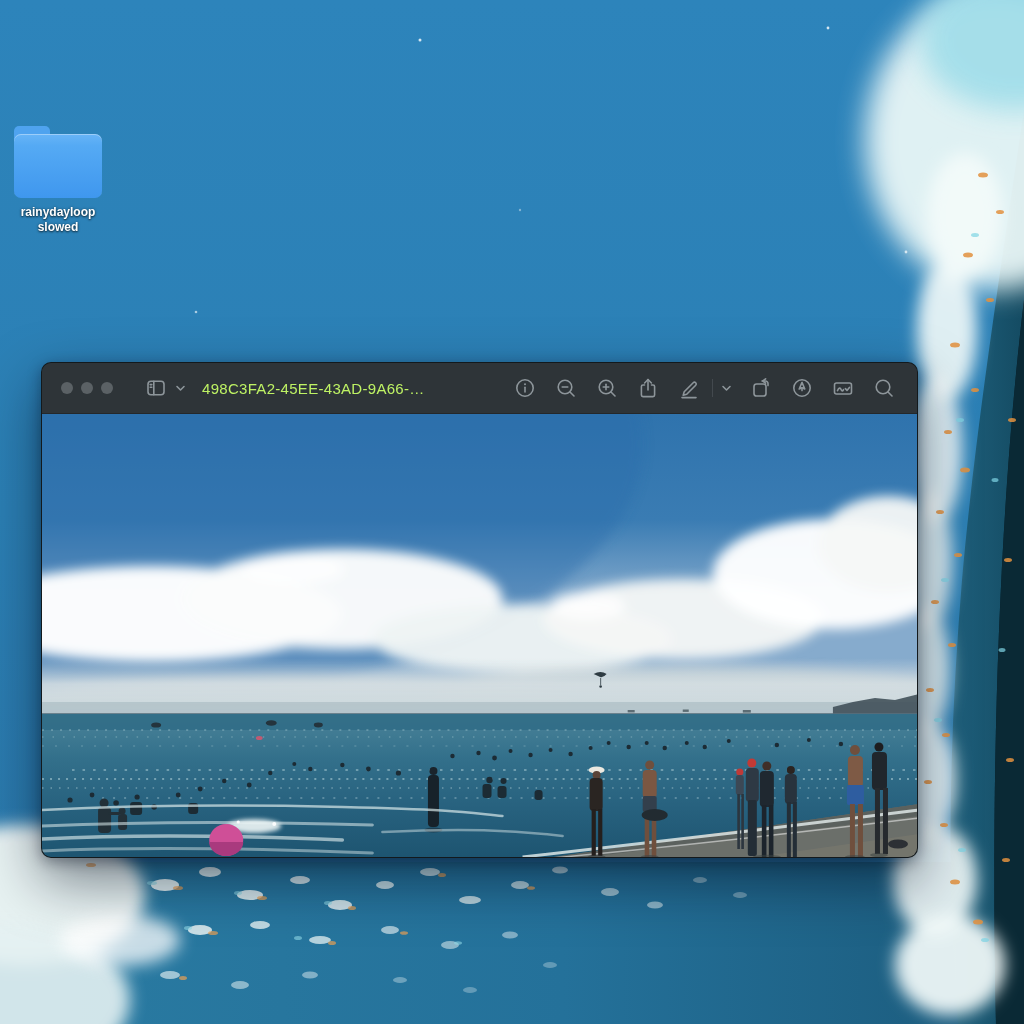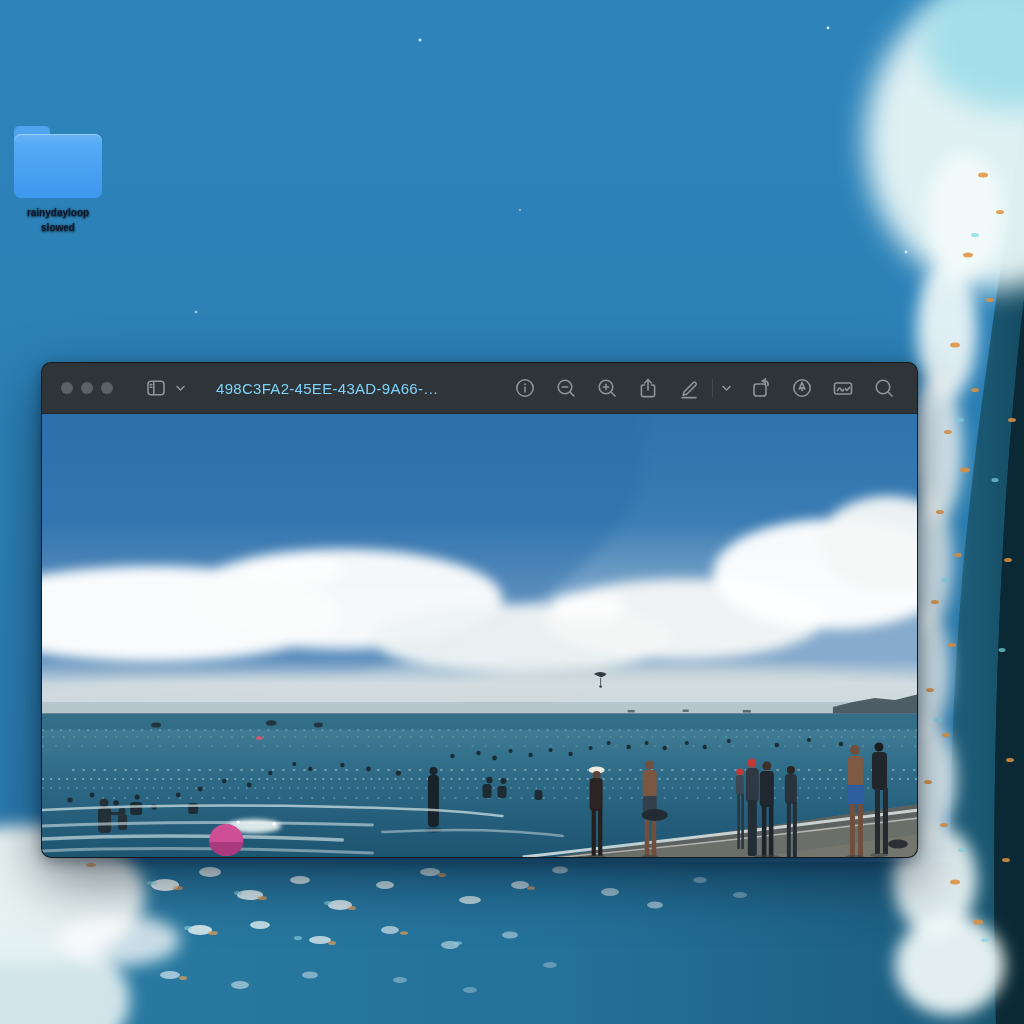--- a/index.html
+++ b/index.html
@@ -10,35 +10,35 @@
   svg{display:block;}
   .wallpaper{position:absolute;inset:0;width:1024px;height:1024px;}
 
   
   .folder{position:absolute;left:2px;top:126px;width:112px;text-align:center;cursor:default;}
   .folder-icon{position:relative;width:88px;height:72px;margin:0 auto;}
   .folder-tab{position:absolute;left:0;top:0;width:36px;height:16px;background:#4FA3EF;border-radius:5px 5px 0 0;}
   .folder-body{position:absolute;left:0;top:8px;width:88px;height:64px;border-radius:7px;
     background:linear-gradient(180deg,#67B4F7 0%,#55AAF4 18%,#3F97EE 100%);
     box-shadow:inset 0 1px 0 rgba(255,255,255,.35);}
-  .folder-label{margin-top:7px;font-size:10px;font-weight:bold;color:#0f172a;line-height:15px;
+  .folder-label{margin-top:7px;font-size:12px;font-weight:bold;color:#ffffff;line-height:15px;
     text-shadow:0 1px 2px rgba(0,0,0,.65), 0 0 3px rgba(0,0,0,.35);}
 
   
   .window{position:absolute;left:41px;top:362px;width:877px;height:496px;border-radius:10px;
     overflow:hidden;box-sizing:border-box;border:1px solid rgba(10,14,16,.55);
     box-shadow:0 22px 55px rgba(0,10,25,.5), 0 4px 14px rgba(0,10,25,.35);background:#20262a;}
   .toolbar{height:50px;background:#2e3438;display:flex;align-items:center;border-bottom:1px solid #24282b;}
   .traffic{display:flex;gap:8px;margin-left:19px;}
   .tl{width:12px;height:12px;border-radius:50%;background:#5b6165;display:inline-block;}
   .tbtn{background:none;border:0;padding:0;margin:0;display:flex;align-items:center;justify-content:center;
     height:30px;cursor:default;}
   .sidebar-btn{margin-left:29px;width:28px;}
   .chev-btn{width:16px;margin-left:2px;}
-  .title{margin-left:28px;font-size:15px;font-weight:500;color:#7dd3fc;letter-spacing:.3px;white-space:nowrap;}
+  .title{margin-left:14px;font-size:15px;font-weight:500;color:#bef264;letter-spacing:.3px;white-space:nowrap;}
   .spacer{flex:1;}
   .tools{display:flex;align-items:center;margin-right:20px;}
   .tools .tbtn{width:26px;margin-left:15px;}
   .tools .tbtn.first{margin-left:0;}
   .tools .tbtn.narrow{width:14px;margin-left:6px;}
   .tdiv{width:1px;height:18px;background:#43494e;margin-left:10px;}
   .content{position:relative;width:877px;height:445px;background:#0c1216;}
   .content svg{width:100%;height:100%;}
   .ic{stroke:#8d959a;fill:none;stroke-width:1.6;stroke-linecap:round;stroke-linejoin:round;}
 </style>

